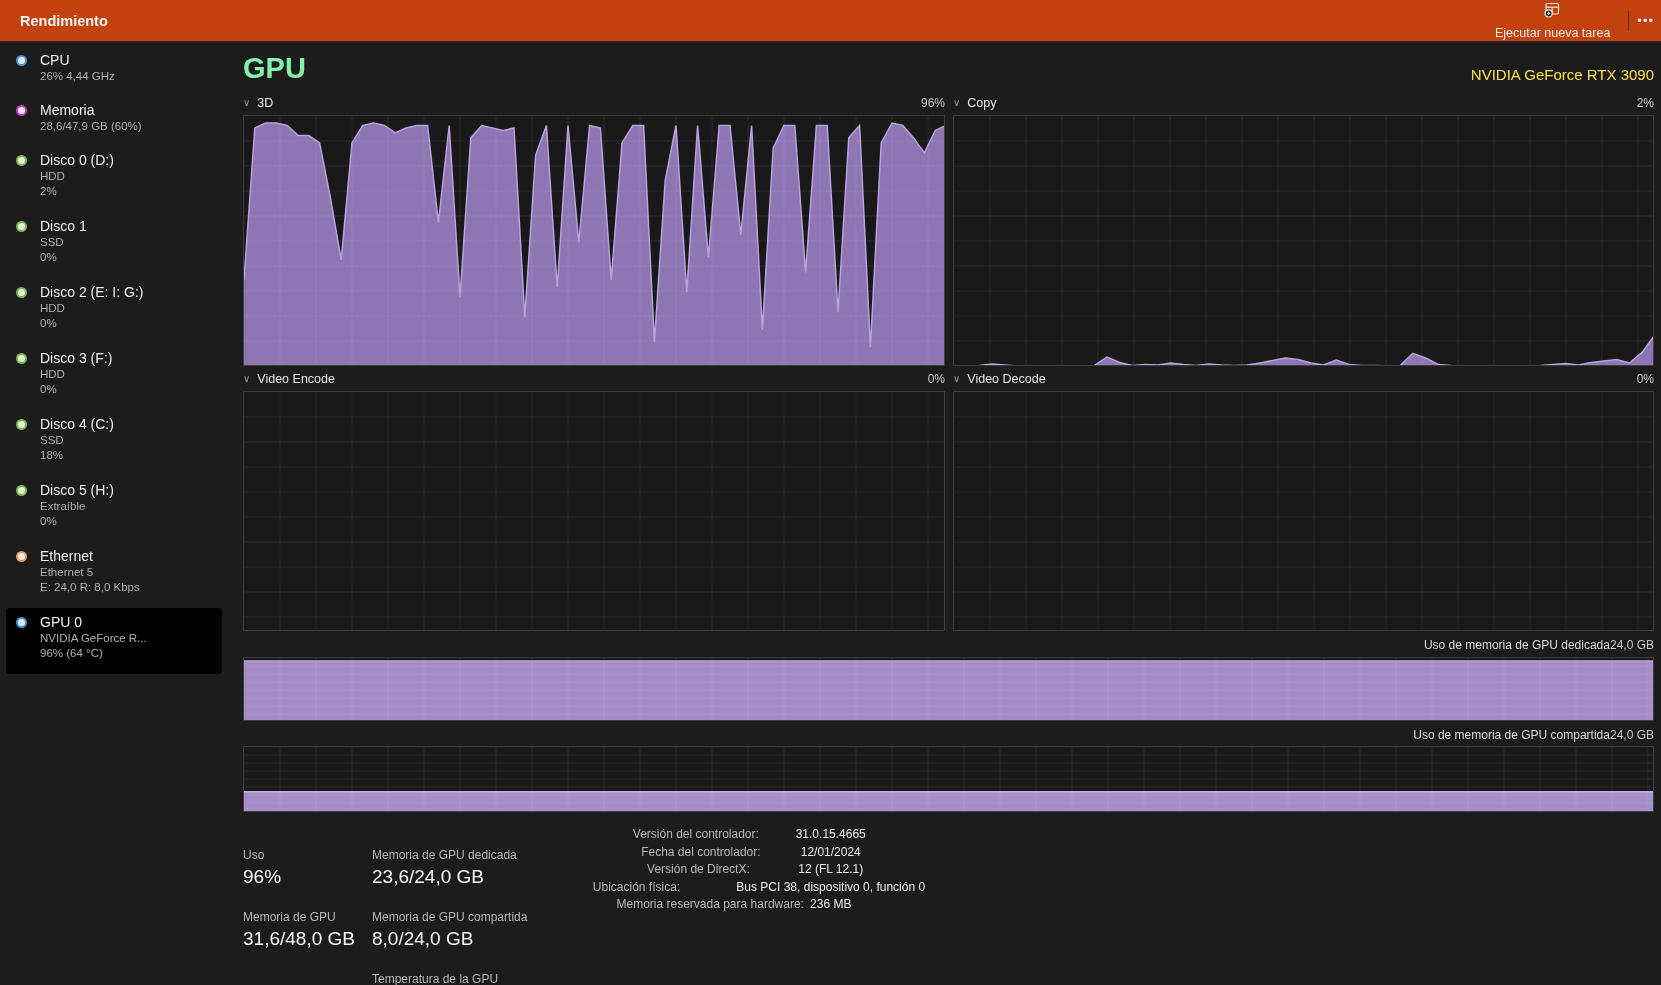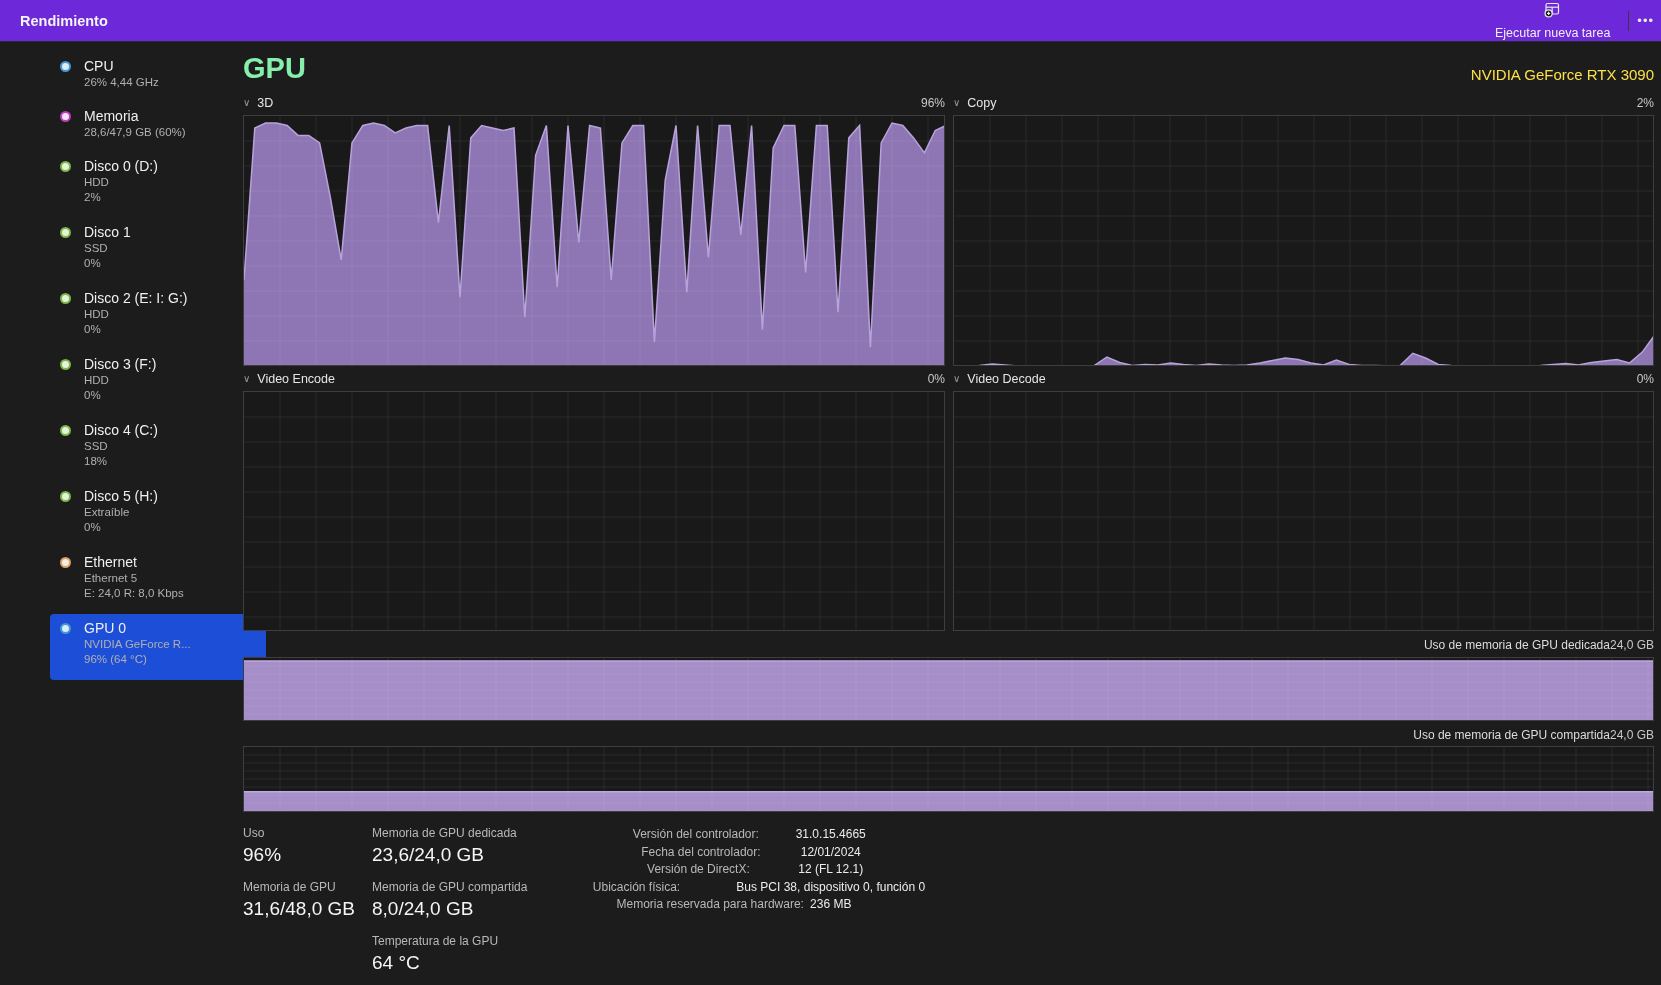--- a/index.html
+++ b/index.html
@@ -8,40 +8,40 @@
     background:#1c1c1c;
     font-family:"Liberation Sans","DejaVu Sans",sans-serif;
     color:#f0f0f0;
     position:relative;
   }
 
   
   .titlebar {
     position:absolute; top:0; left:0; width:1661px; height:42px;
     display:flex; align-items:center; justify-content:space-between;
-    border-bottom:1px solid #2a2a2a; background:#6d28d9; z-index:5;
+    border-bottom:1px solid #2a2a2a; background:#c2410c; z-index:5;
   }
   .tb-title { margin-left:20px; font-size:14.5px; font-weight:700; color:#f5f5f5; }
   .tb-right { display:flex; align-items:center; height:100%; }
   .run-task {
     display:flex; align-items:center; gap:8px;
     background:none; border:none; color:#f0f0f0; cursor:pointer;
     font-family:inherit; font-size:12.5px; padding:6px 10px; border-radius:4px;flex-direction:column;
   }
   .tb-sep { width:1px; height:20px; background:#3a3a3a; margin:0 6px 0 8px; }
   .more-btn {
     background:none; border:none; color:#e8e8e8; cursor:pointer;
     font-size:13px; letter-spacing:1px; padding:6px 6px 6px 2px; margin-right:1px;
   }
 
   
-  .sidebar { position:absolute; top:40px; left:0; width:228px; bottom:0; padding-top:12px;margin-left:44px; }
+  .sidebar { position:absolute; top:34px; left:0; width:228px; bottom:0; padding-top:12px; }
   .side-item { position:relative; margin:0 6px; padding:6px 8px 12px 34px; border-radius:4px; cursor:pointer; }
   .side-item.two { padding-bottom:13px; }
-  .side-item.selected { background:#1d4ed8; }
+  .side-item.selected { background:#000000; }
   .dot {
     position:absolute; left:10px; top:9px; width:11px; height:11px;
     border-radius:50%; border:2.5px solid #888; background:#ddd;
   }
   .si-title { font-size:14px; line-height:17px; color:#f0f0f0; }
   .si-sub { font-size:11.5px; line-height:15px; color:#b0b0b0; }
 
   
   .gpu-title { position:absolute; left:243px; top:52px; font-size:29px; font-weight:700; color:#86efac; }
   .gpu-subtitle { position:absolute; top:66px; right:7px; font-size:15px; color:#fde047; }
@@ -58,21 +58,21 @@
 
   .mem-row {
     position:absolute; left:243px; width:1411px; height:15px;
     display:flex; justify-content:flex-end; align-items:center;
     font-size:12px;
   }
   .mem-row .ml { color:#dcdcdc; }
   .mem-row .mv { color:#c9c9c9; }
 
   .stats-col { position:absolute; top:826px; }
-  .stat-label { font-size:12px; color:#b8b8b8; margin-bottom:4px; }
+  .stat-label { font-size:12px; color:#b8b8b8; margin-bottom:4px;margin-top:22px; }
   .stat-value { font-size:19px; color:#f5f5f5; margin-bottom:14px; }
   .kv { font-size:12px; line-height:17.5px; white-space:nowrap;text-align:center; }
   .kv-label { display:inline-block; width:193px; color:#b8b8b8; }
   .kv-value { color:#ececec; }
 </style>
 </head>
 <body>
 
 <header class="titlebar">
   <div class="tb-title">Rendimiento</div>

